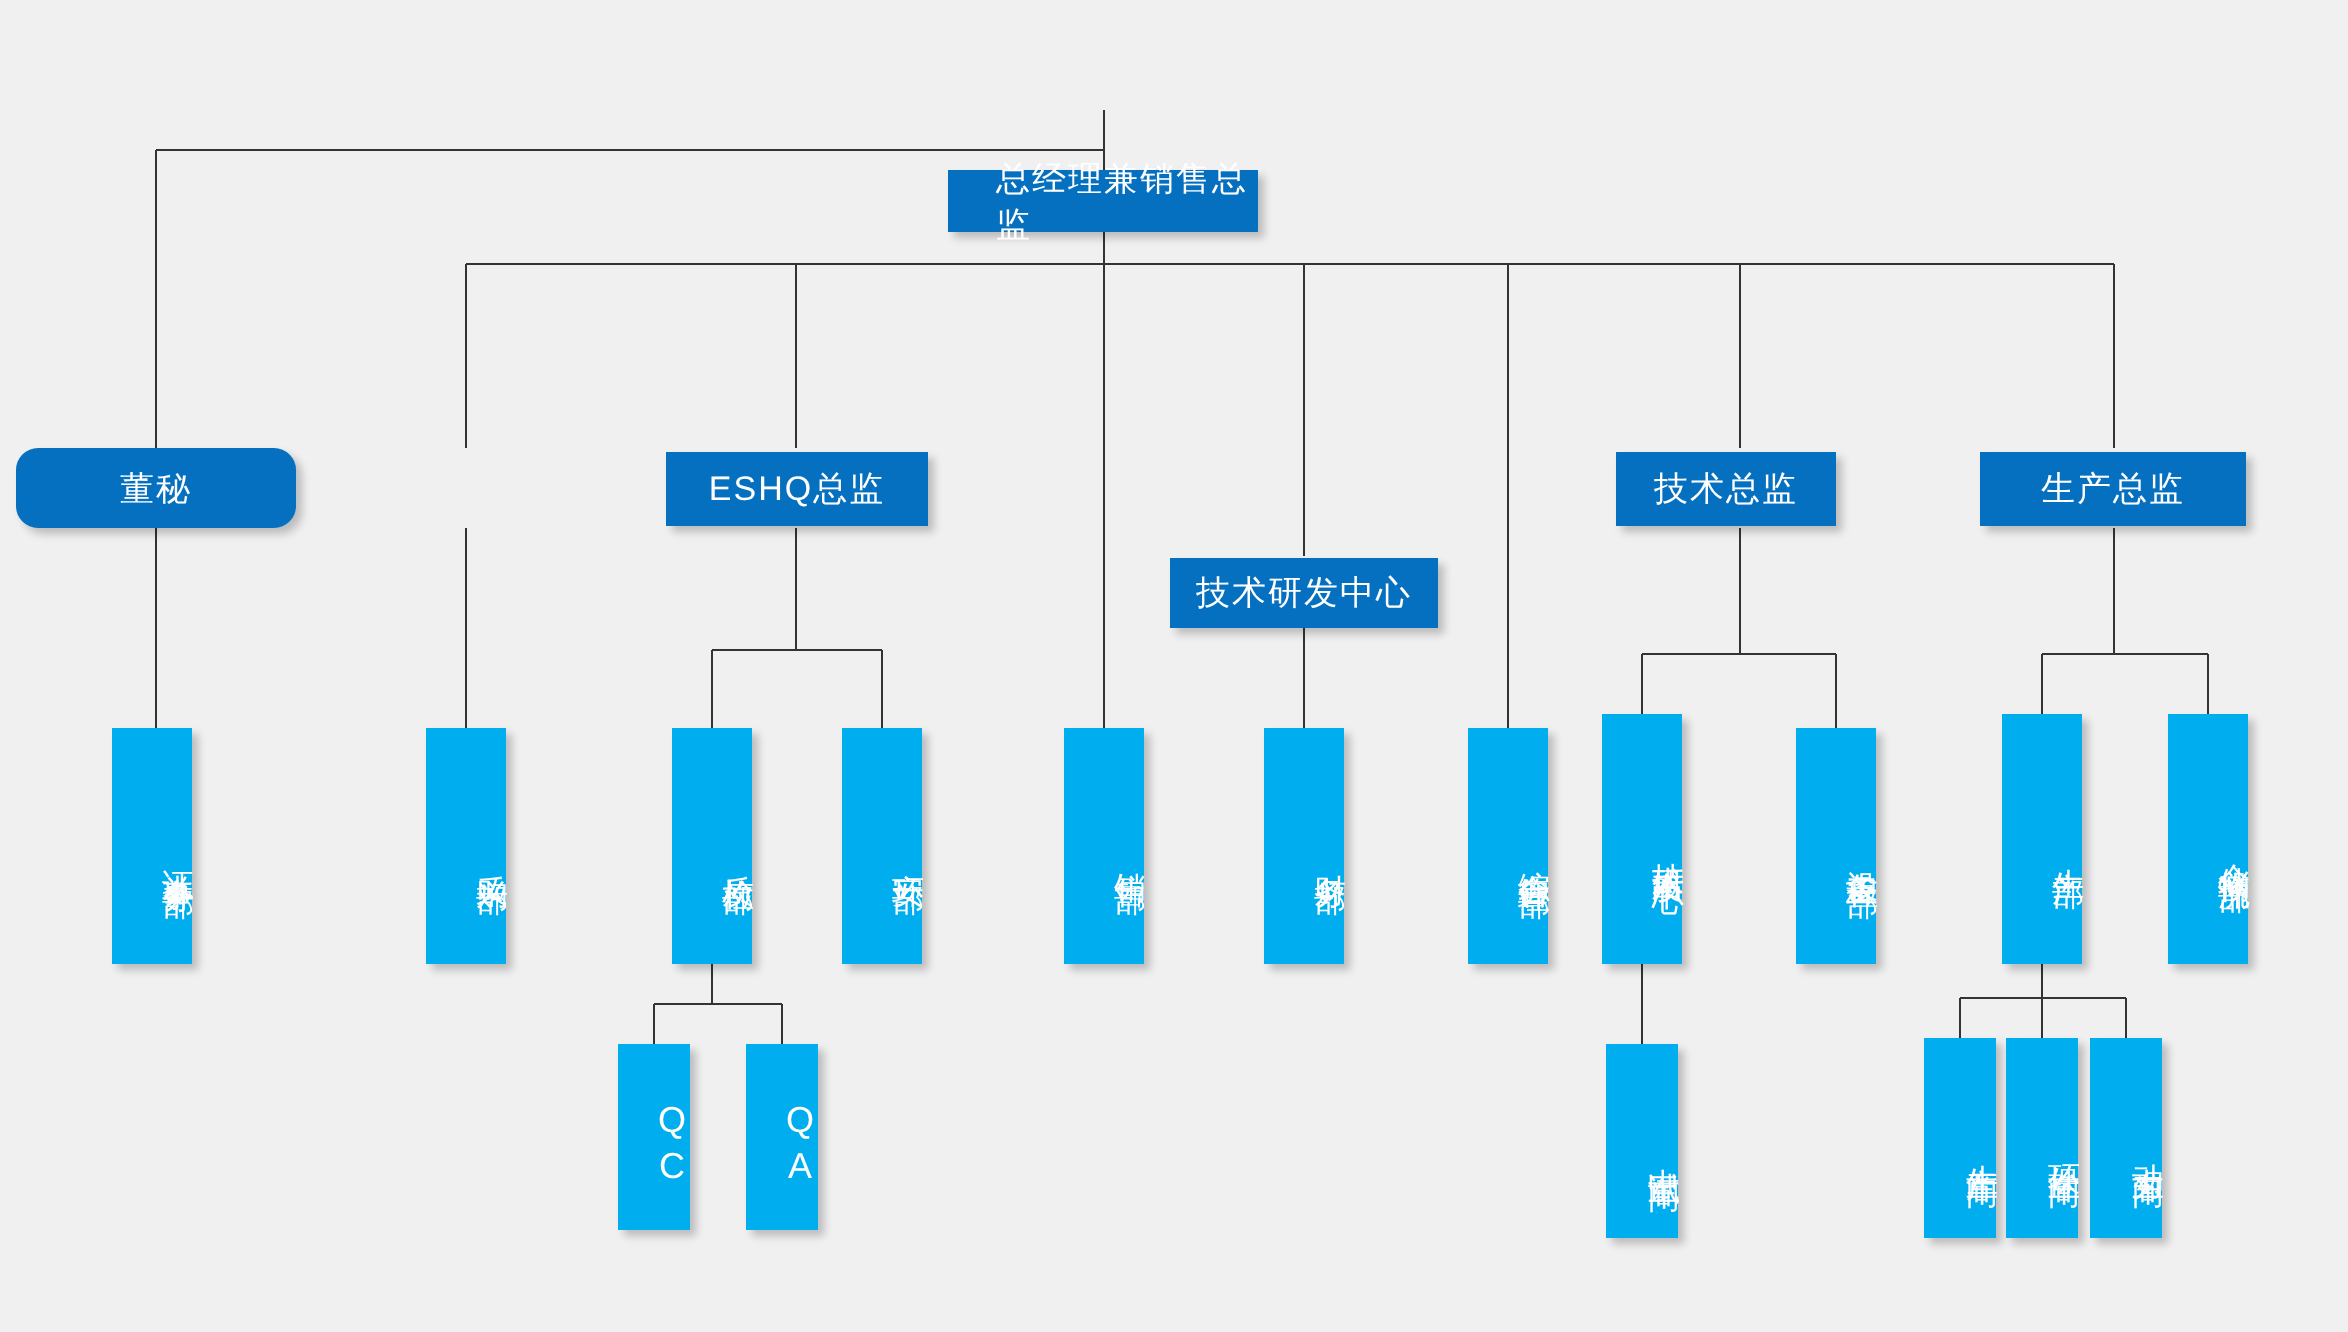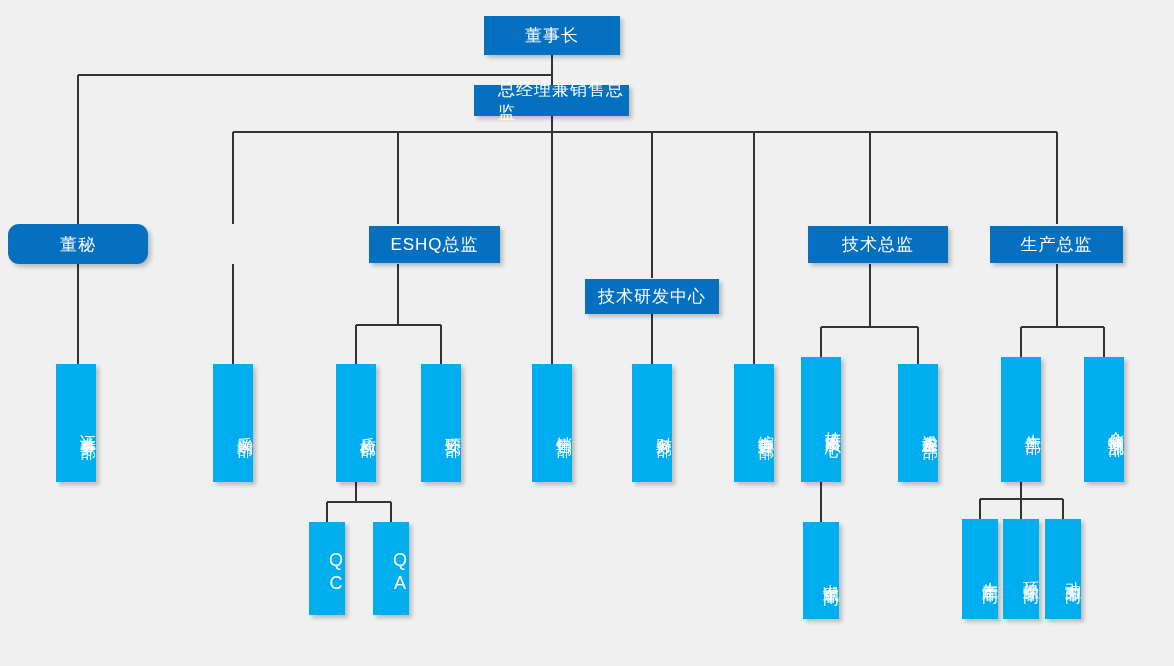--- a/index.html
+++ b/index.html
@@ -118,42 +118,39 @@
       <path d="M821,482 L821,522"></path>
 
       <path d="M1021,482 L1021,499"></path>
       <path d="M980,499 L1063,499"></path>
       <path d="M980,499 L980,519"></path>
       <path d="M1021,499 L1021,519"></path>
       <path d="M1063,499 L1063,519"></path>
     </g>
   </svg>
 
-  <div class="node h" style="left:484px; top:16px; width:136px; height:39px;">
-    <span>董事长</span>
-  </div>
 
   <div class="node h" style="left:474px; top:85px; width:155px; height:31px;padding-left:24px;">
     <span>总经理兼销售总监</span>
   </div>
 
   <div class="node h" style="left:8px; top:224px; width:140px; height:40px;border-radius:11px;">
     <span>董秘</span>
   </div>
 
 
-  <div class="node h" style="left:333px; top:226px; width:131px; height:37px;margin-left:36px;">
+  <div class="node h" style="left:333px; top:226px; width:131px; height:37px;">
     <span>ESHQ总监</span>
   </div>
 
   <div class="node h" style="left:585px; top:279px; width:134px; height:35px;">
     <span>技术研发中心</span>
   </div>
 
-  <div class="node h" style="left:808px; top:226px; width:140px; height:37px;align-items:center;">
+  <div class="node h" style="left:808px; top:226px; width:110px; height:37px;align-items:center;">
     <span>技术总监</span>
   </div>
 
   <div class="node h" style="left:990px; top:226px; width:133px; height:37px;">
     <span>生产总监</span>
   </div>
 
   <div class="node v" style="left:56px; top:364px; width:40px; height:118px;">
     <span>证券事务部</span>
   </div>

